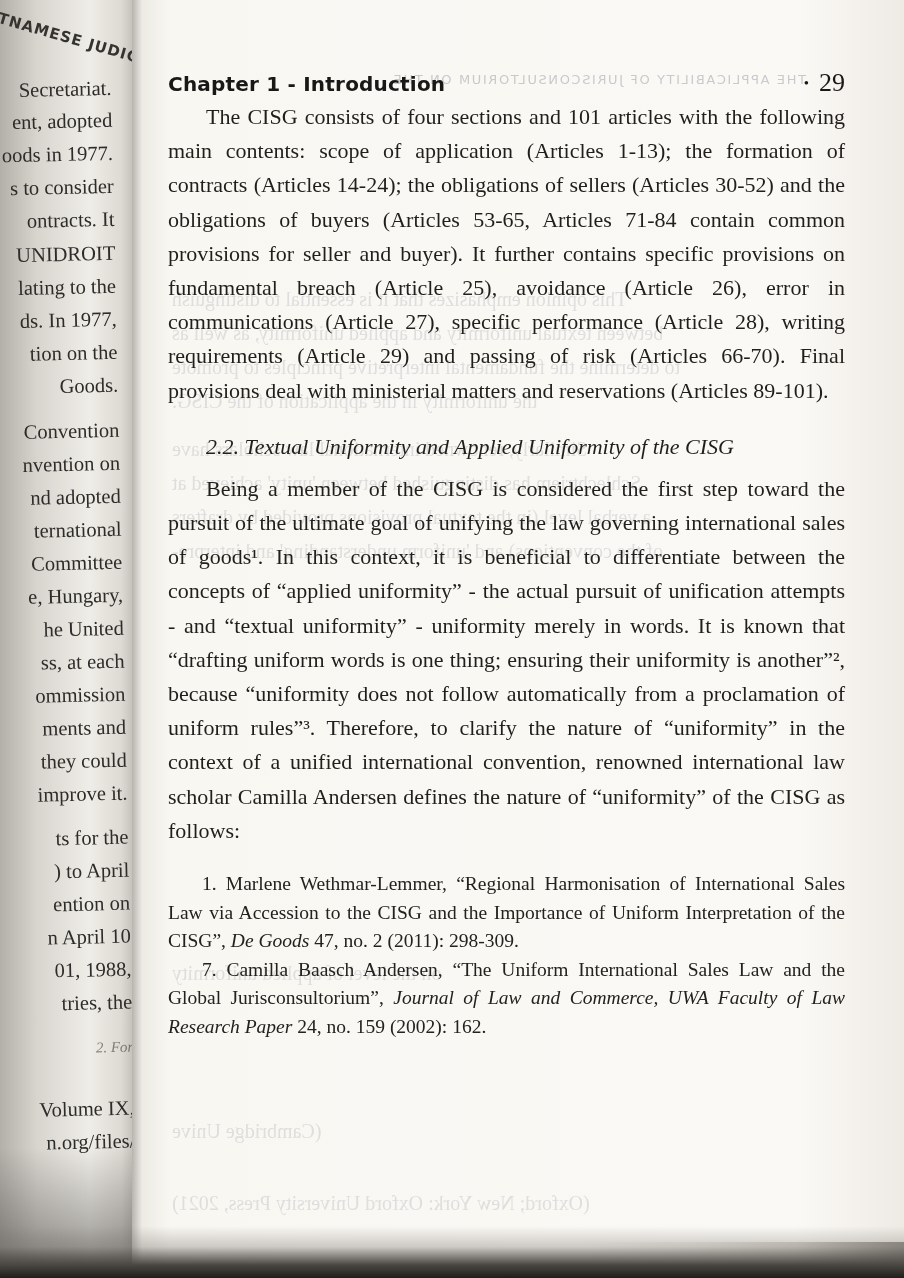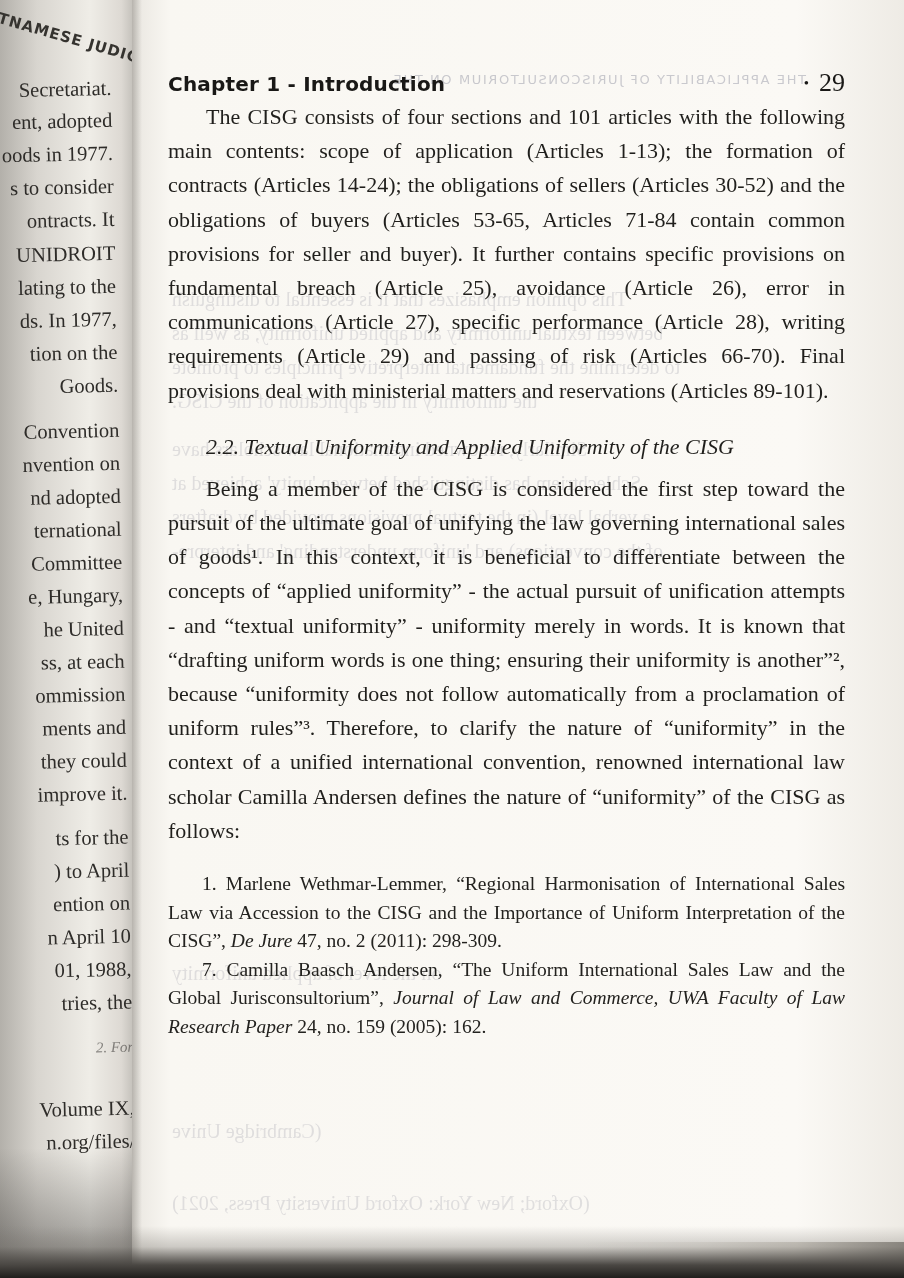--- a/index.html
+++ b/index.html
@@ -155,22 +155,22 @@
       <div class="page-num-wrap">
         <span class="bullet">•</span><span class="num">29</span>
       </div>
     </div>
 
     <div class="page-body">
       <p class="body-para">The CISG consists of four sections and 101 articles with the following main contents: scope of application (Articles 1-13); the formation of contracts (Articles 14-24); the obligations of sellers (Articles 30-52) and the obligations of buyers (Articles 53-65, Articles 71-84 contain common provisions for seller and buyer). It further contains specific provisions on fundamental breach (Article 25), avoidance (Article 26), error in communications (Article 27), specific performance (Article 28), writing requirements (Article 29) and passing of risk (Articles 66-70). Final provisions deal with ministerial matters and reservations (Articles 89-101).</p>
       <h2 class="section-heading">2.2. Textual Uniformity and Applied Uniformity of the CISG</h2>
       <p class="body-para">Being a member of the CISG is considered the first step toward the pursuit of the ultimate goal of unifying the law governing international sales of goods¹. In this context, it is beneficial to differentiate between the concepts of “applied uniformity” - the actual pursuit of unification attempts - and “textual uniformity” - uniformity merely in words. It is known that “drafting uniform words is one thing; ensuring their uniformity is another”², because “uniformity does not follow automatically from a proclamation of uniform rules”³. Therefore, to clarify the nature of “uniformity” in the context of a unified international convention, renowned international law scholar Camilla Andersen defines the nature of “uniformity” of the CISG as follows:</p>
       <div class="footnotes">
-          <p class="footnote"><span>1. Marlene Wethmar-Lemmer, “Regional Harmonisation of International Sales Law via Accession to the CISG and the Importance of Uniform Interpretation of the CISG”, </span><span class="italic">De Jure</span><span> 47, no. 2 (2011): 298-309.</span></p>
-          <p class="footnote"><span>7. Camilla Baasch Andersen, “The Uniform International Sales Law and the Global Jurisconsultorium”, </span><span class="italic">Journal of Law and Commerce, UWA Faculty of Law Research Paper</span><span> 24, no. 159 (2005): 162.</span></p>
+          <p class="footnote"><span>1. Marlene Wethmar-Lemmer, “Regional Harmonisation of International Sales Law via Accession to the CISG and the Importance of Uniform Interpretation of the CISG”, </span><span class="italic">De Goods</span><span> 47, no. 2 (2011): 298-309.</span></p>
+          <p class="footnote"><span>7. Camilla Baasch Andersen, “The Uniform International Sales Law and the Global Jurisconsultorium”, </span><span class="italic">Journal of Law and Commerce, UWA Faculty of Law Research Paper</span><span> 24, no. 159 (2002): 162.</span></p>
         </div>
     </div>
 
   </div>
 
   <div class="page-stack-edge"></div>
   <div class="photo-bottom"></div>
 
 </div>
 

